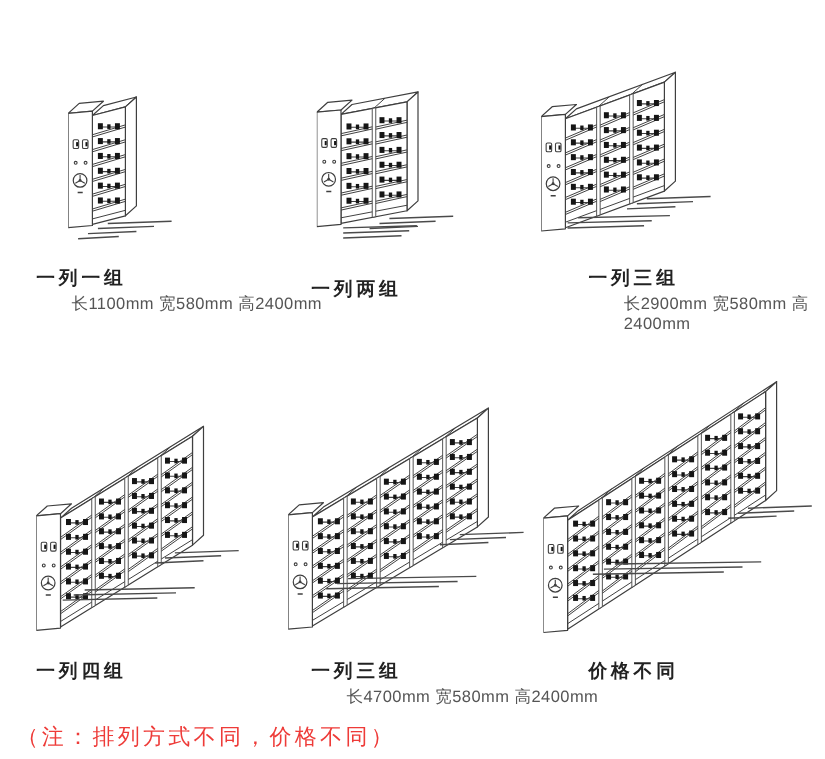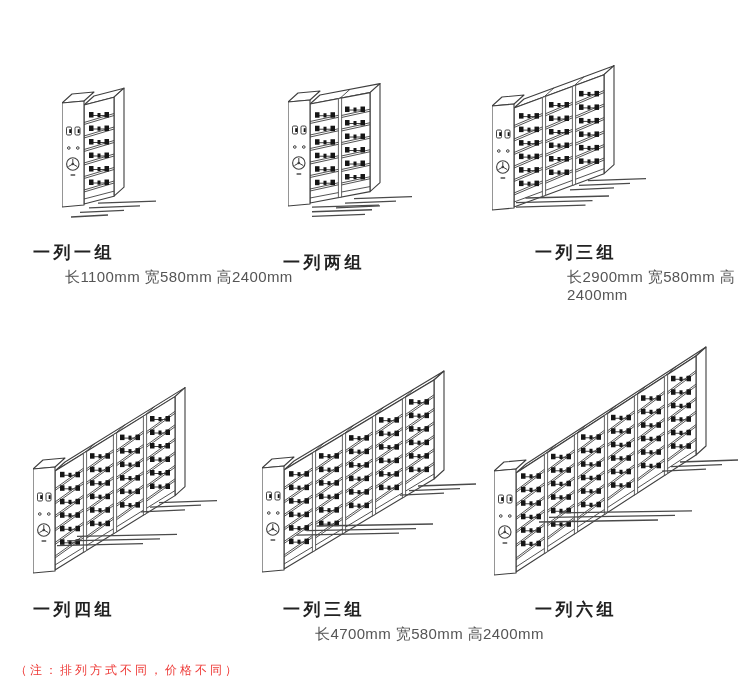--- a/index.html
+++ b/index.html
@@ -11,21 +11,21 @@
   .illus svg{display:block;}
   .label{position:absolute;}
   .p-title{
     font-size:17px;font-weight:bold;color:#222;letter-spacing:3.5px;line-height:20px;
   }
   .p-dims{
     font-size:15px;color:#555;letter-spacing:0.4px;margin-top:5px;line-height:18px;margin-left:32px;
   }
   .note{
     position:absolute;left:15px;top:660px;
-    font-size:12px;letter-spacing:3px;line-height:20px;
+    font-size:20px;letter-spacing:3px;line-height:20px;
   }
 </style>
 </head>
 <body>
 
 <div id="canvas">
 
   <div class="illus" id="illus-0" style="left: 62px; top: 82px;">
       <svg width="108" height="153" viewBox="0 0 108 153">
         <polygon points="22,23 52,15.2 62,6.199999999999999 32,14" fill="#ffffff" stroke="#3f3f3f" stroke-width="1.1" stroke-linejoin="round"></polygon>
@@ -991,17 +991,17 @@
     <div class="p-dims">长2900mm 宽580mm 高2400mm</div>
   </div>
   <div class="label" style="left:33px;top:600px">
     <div class="p-title">一列四组</div>
   </div>
   <div class="label" style="left:283px;top:600px">
     <div class="p-title">一列三组</div>
     <div class="p-dims">长4700mm 宽580mm 高2400mm</div>
   </div>
   <div class="label" style="left:535px;top:600px">
-    <div class="p-title">一列六组</div>
+    <div class="p-title">价格不同</div>
   </div>
 
   <div class="note" style="color: rgb(238, 59, 56);">（注：排列方式不同，价格不同）</div>
 </div>
 
 </body></html>

